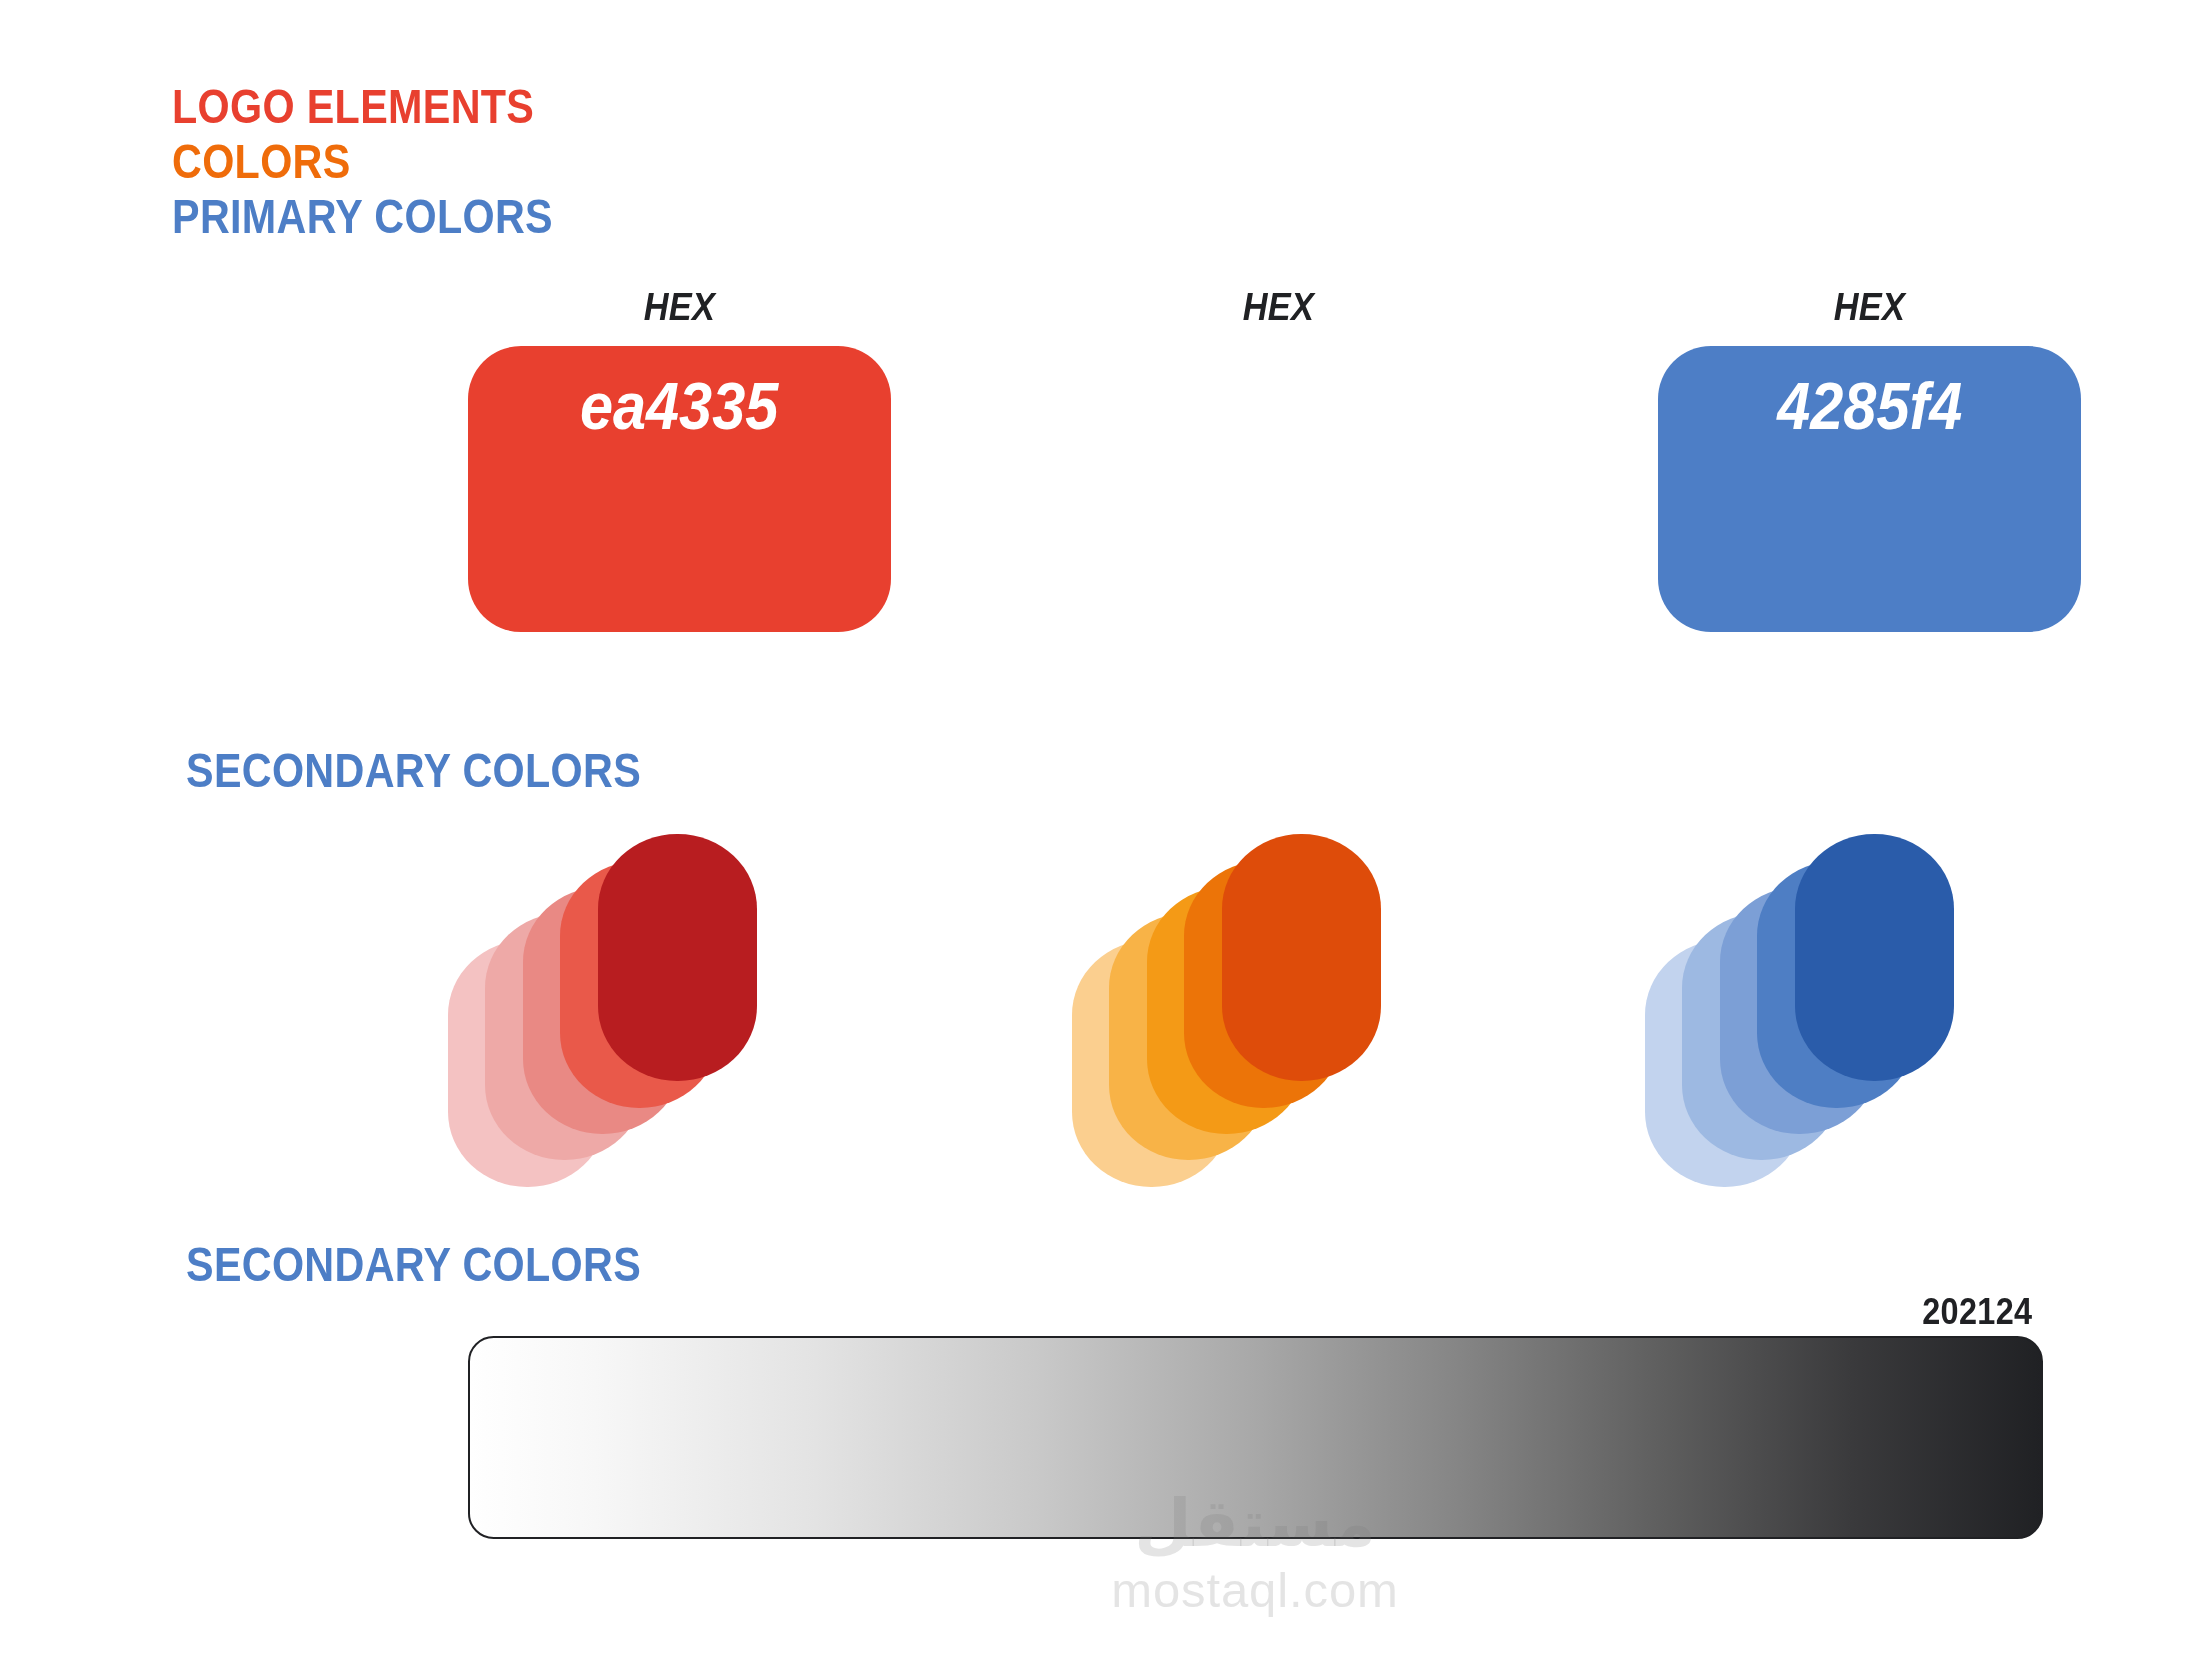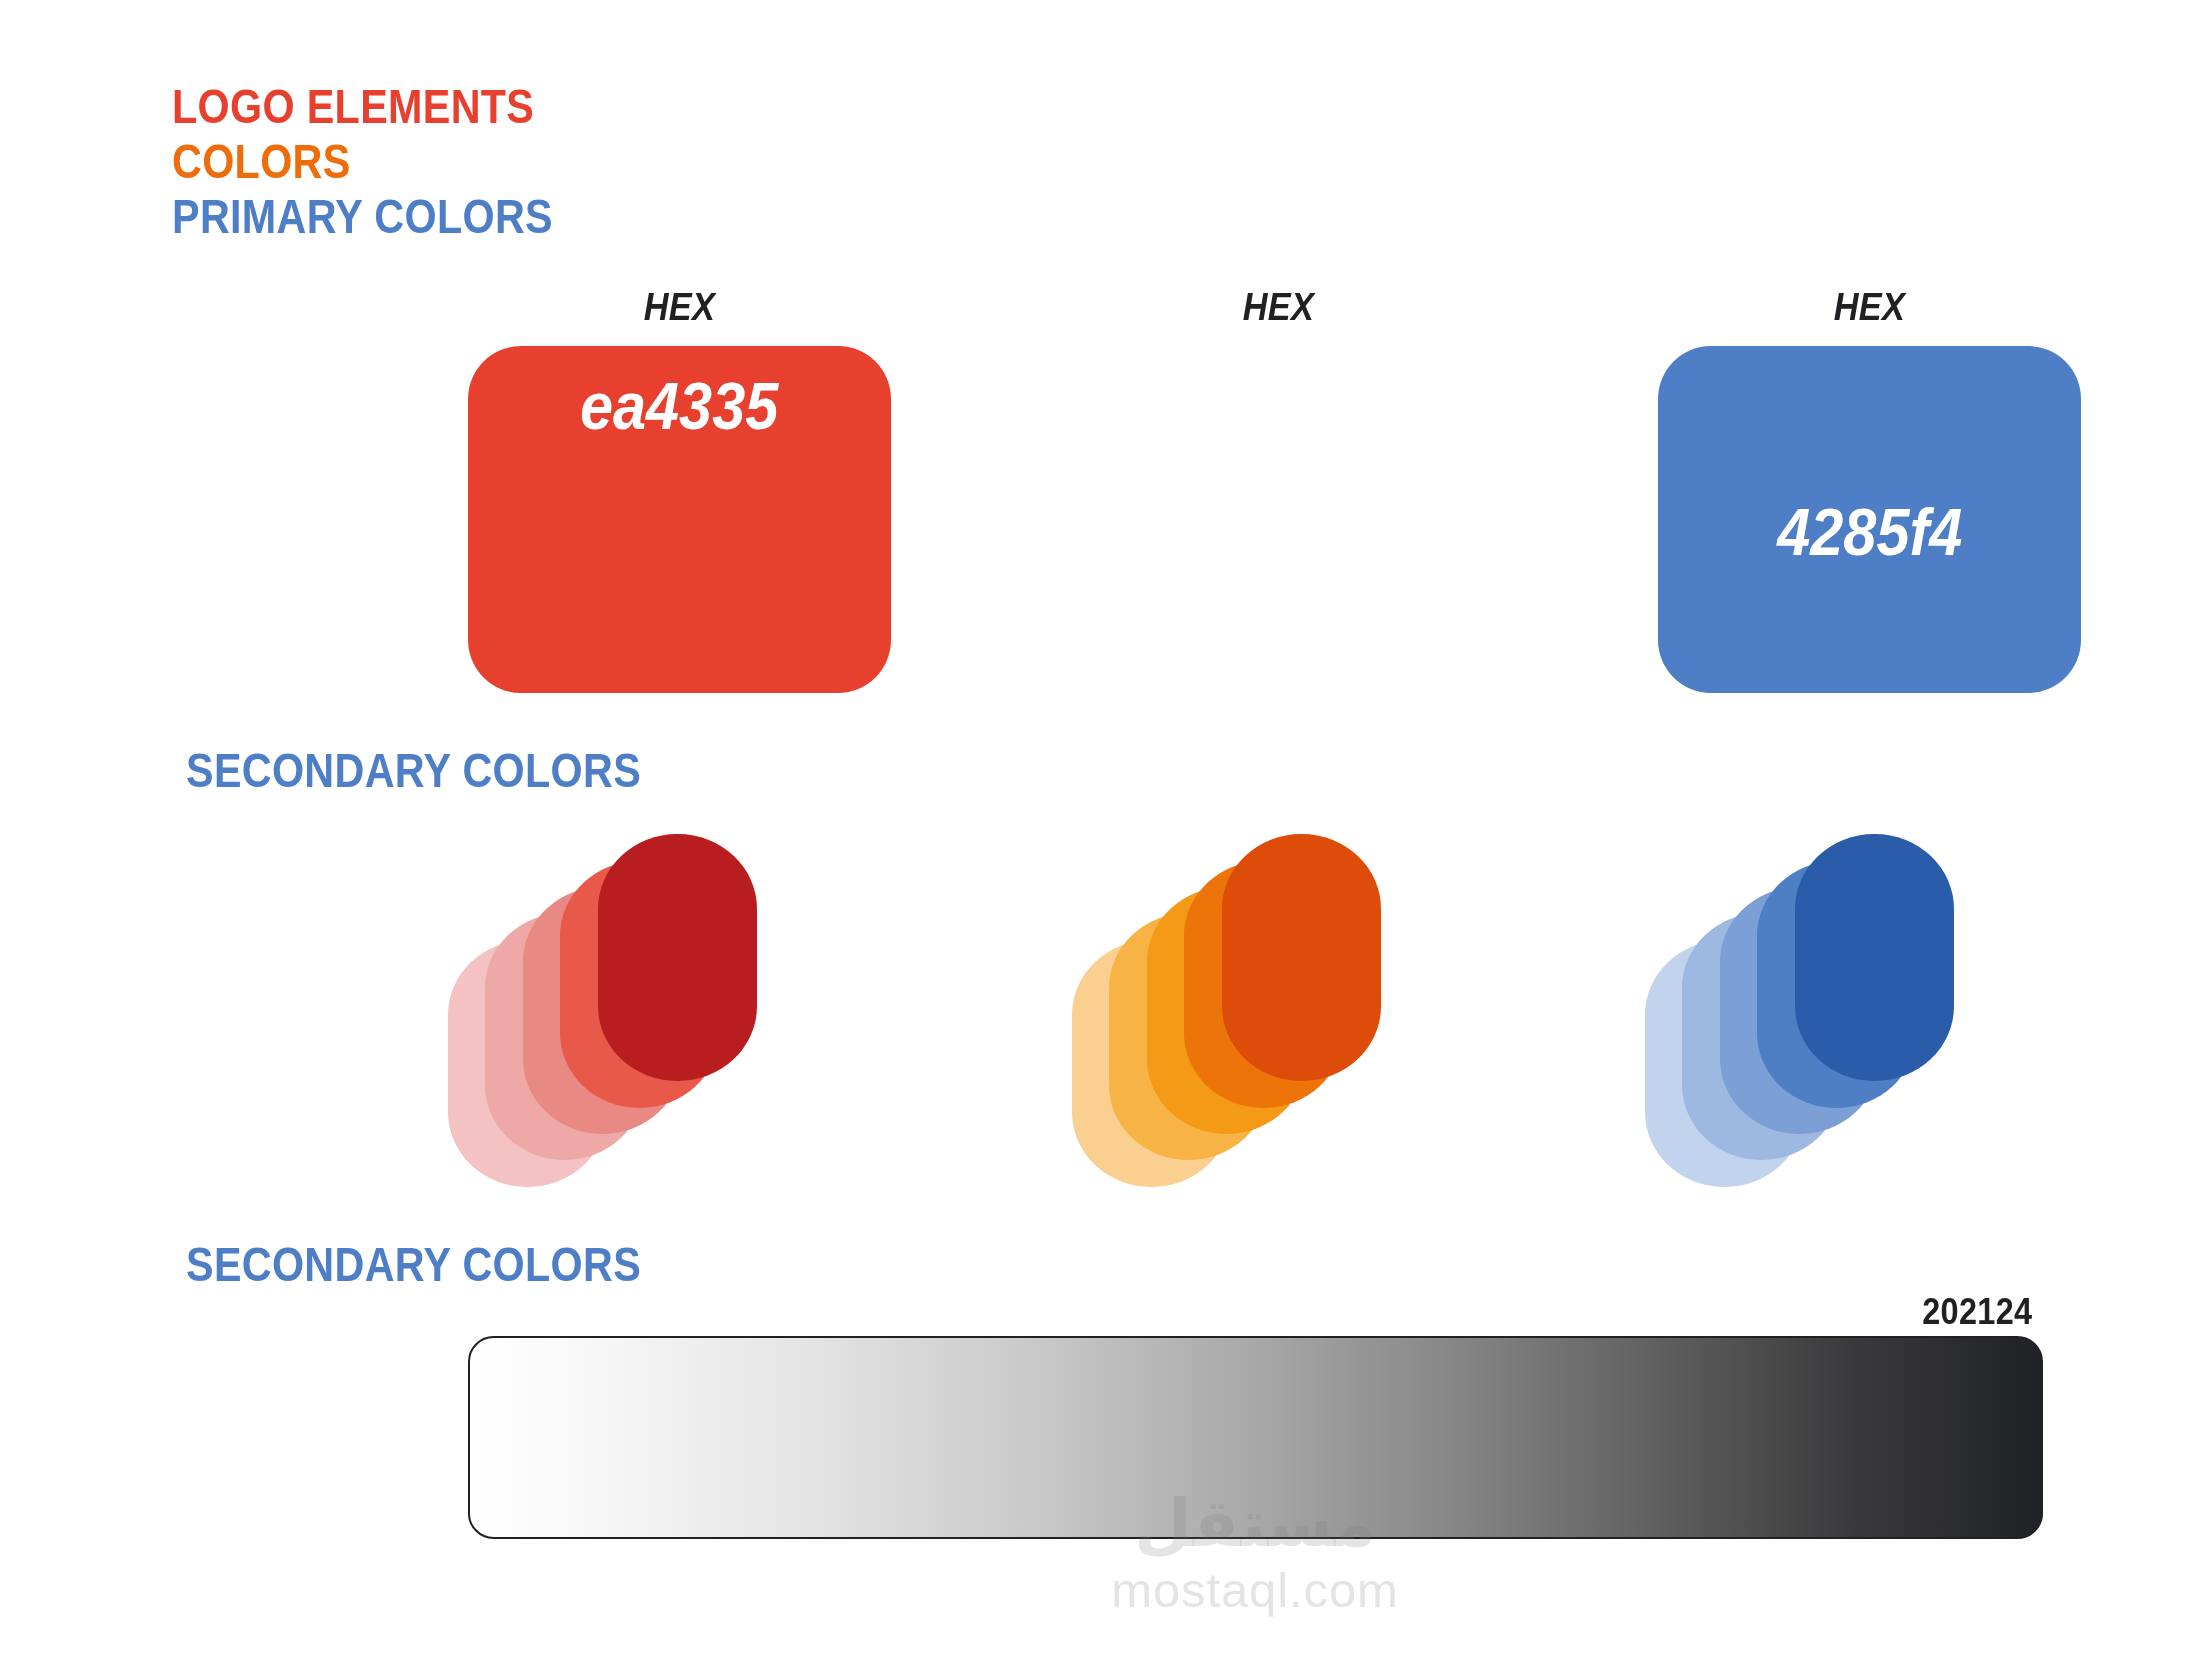--- a/index.html
+++ b/index.html
@@ -74,21 +74,21 @@
     color: #202124;
     font-weight: bold;
     font-size: 39px;
     line-height: 41px;
     letter-spacing: 0.4px;
     transform: scaleX(0.88);
   }
   .swatch {
     margin-top: 18.5px;
     width: 423px;
-    height: 347px;
+    height: 286px;
     border-radius: 53px;
     display: flex;
     align-items: flex-start;
     justify-content: center;
     box-sizing: border-box;
     padding-top: 26.5px;
   }
   .swatch-hex {
     color: #ffffff;
     font-weight: bold;
@@ -201,21 +201,21 @@
       <span class="swatch-hex" style="color: rgb(255, 255, 255);">ea4335</span>
     </div>
   </div>
 
   <div class="primary-card">
     <div class="hex-label">HEX</div>
   </div>
 
   <div class="primary-card">
     <div class="hex-label">HEX</div>
-    <div class="swatch" id="swatch-3" style="background: rgb(77, 126, 198); align-items: center;">
+    <div class="swatch" id="swatch-3" style="background: rgb(77, 126, 198);">
       <span class="swatch-hex" style="color: rgb(255, 255, 255);">4285f4</span>
     </div>
   </div>
 
 </div>
 
 <div class="section-title" id="secondary-title-1" style="color: rgb(77, 126, 198);">SECONDARY COLORS</div>
 
 <div id="secondary-row">
 

